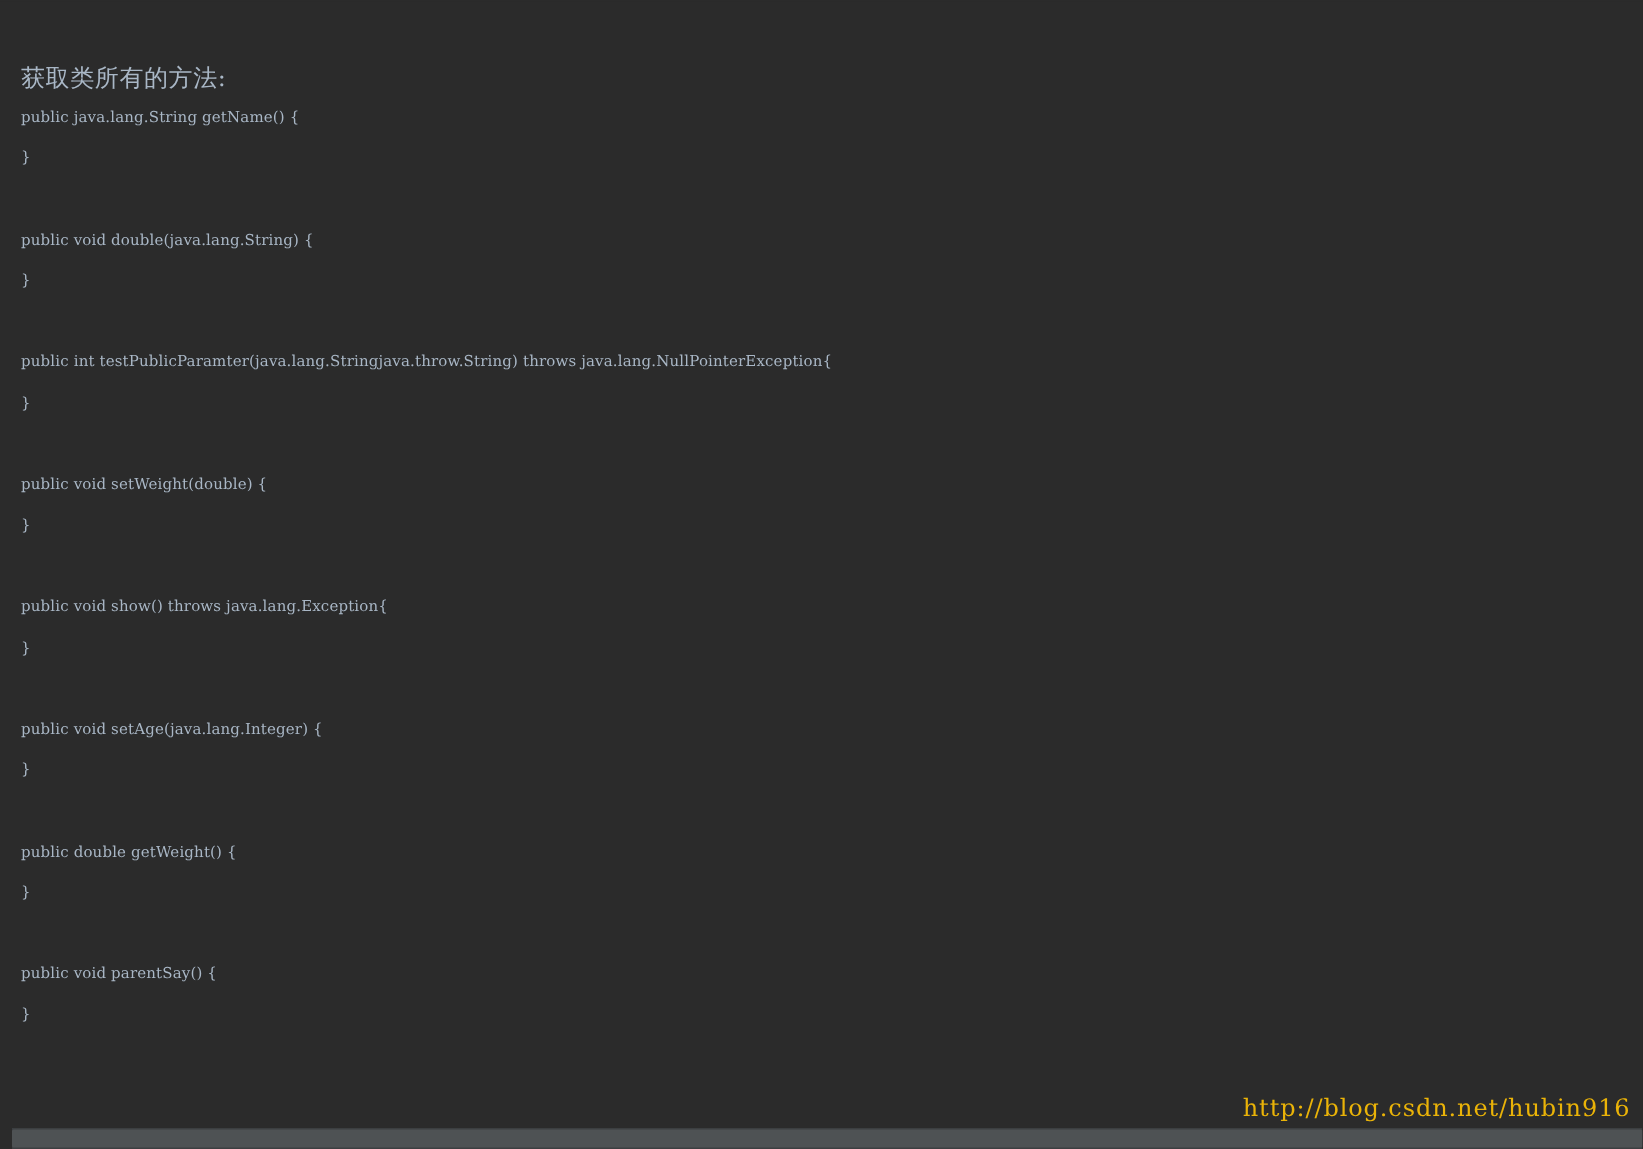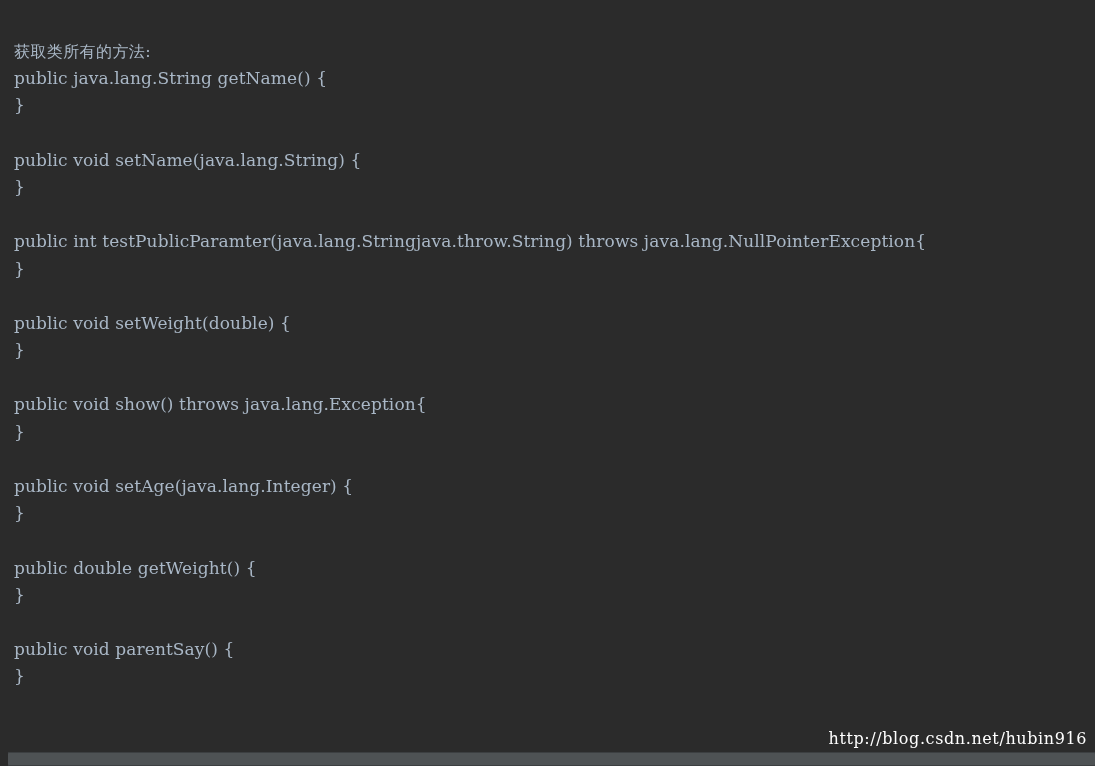--- a/index.html
+++ b/index.html
@@ -26,38 +26,38 @@
     left: 0;
     top: 0;
     width: 1095px;
     padding: 10px 0 0 14px;
     box-sizing: border-box;
     margin-top: 28px;
   }
   .console-line {
     color: #a9b7c6;
     font-family: "DejaVu Serif", serif;
-    font-size: 17px;
+    font-size: 10px;
     line-height: 27.2px;
     height: 27.2px;
     white-space: pre;
     letter-spacing: 0.1px;
   }
   .console-line.blank {
     color: transparent;
   }
   .console-line.cjk {
     font-size: 16px;
     letter-spacing: 0.4px;
   }
   #watermark {
     position: absolute;
     right: 8px;
     bottom: 18px;
-    color: #ffffff;
+    color: #eab308;
     font-family: "DejaVu Serif", serif;
     font-size: 16px;
     letter-spacing: 0.6px;
     white-space: pre;
     pointer-events: none;
   }
   #hscrollbar {
     position: absolute;
     left: 0;
     bottom: 0;
@@ -96,21 +96,21 @@
 
 <div id="console-pane">
 
   <div id="pane-top-edge"></div>
 
   <div id="console-output">
       <div class="console-line cjk">获取类所有的方法:</div>
       <div class="console-line">public java.lang.String getName() {</div>
       <div class="console-line">}</div>
       <div class="console-line blank">&nbsp;</div>
-      <div class="console-line">public void setName(java.lang.String) {</div>
+      <div class="console-line">public void double(java.lang.String) {</div>
       <div class="console-line">}</div>
       <div class="console-line blank">&nbsp;</div>
       <div class="console-line">public int testPublicParamter(java.lang.Stringjava.throw.String) throws java.lang.NullPointerException{</div>
       <div class="console-line">}</div>
       <div class="console-line blank">&nbsp;</div>
       <div class="console-line">public void setWeight(double) {</div>
       <div class="console-line">}</div>
       <div class="console-line blank">&nbsp;</div>
       <div class="console-line">public void show() throws java.lang.Exception{</div>
       <div class="console-line">}</div>

